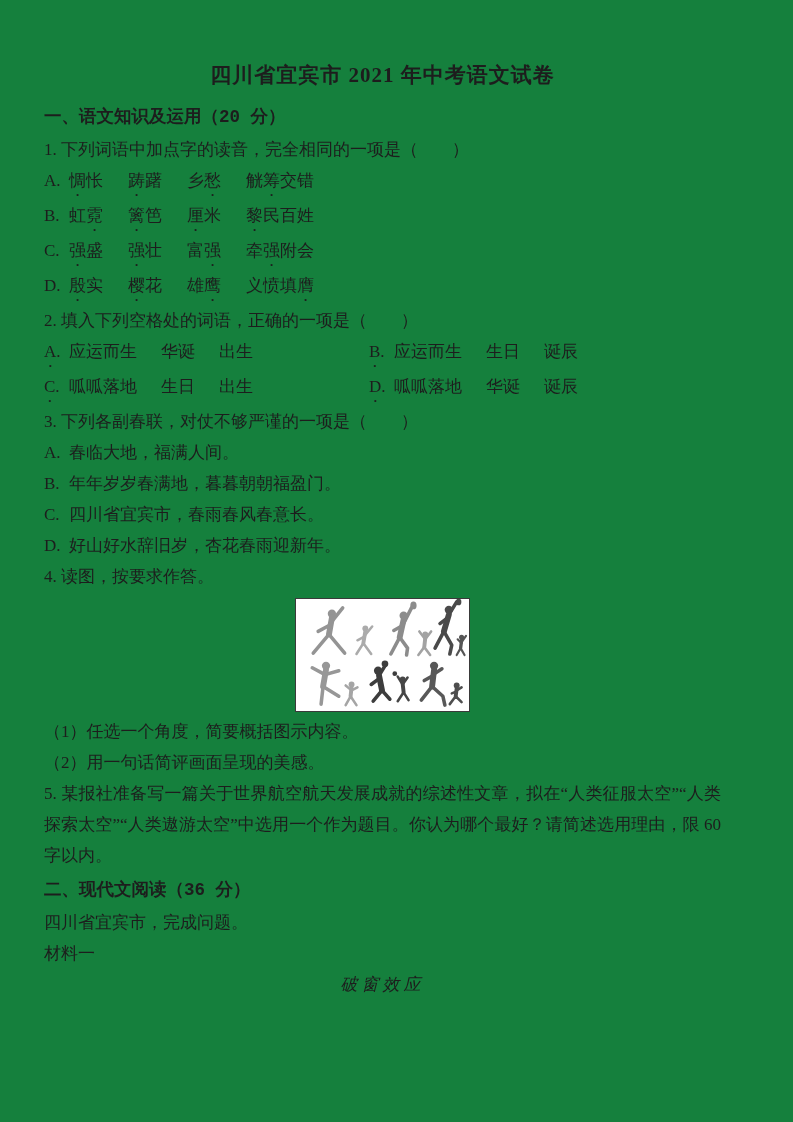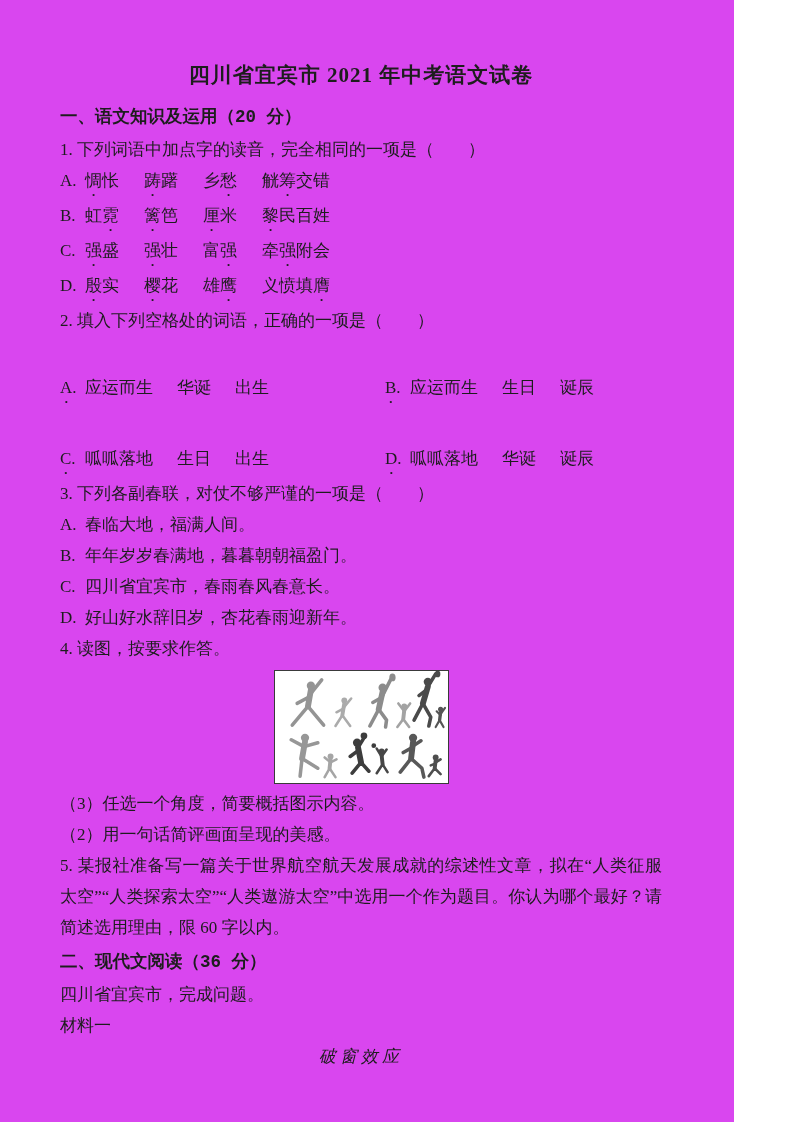--- a/index.html
+++ b/index.html
@@ -4,37 +4,37 @@
 <style>
   * { box-sizing: border-box; }
   html, body { margin: 0; padding: 0; }
   body {
     width: 793px; height: 1122px;
     background: #ffffff;
     color: #1d1d1d;
     font-family: "Liberation Serif", "DejaVu Serif", serif;
     overflow: hidden;
   }
-  .page { width: 734px; height: 1122px; padding: 58px 72px 0 60px; background: #d946ef; }
+  .page { width: 793px; height: 1122px; padding: 58px 72px 0 44px; background: #15803d; }
   h1.title {
     font-size: 21px; line-height: 34px; font-weight: 700;
     text-align: center; margin: 0 0 10px 0; letter-spacing: 1px;
   }
   h2.sec {
     font-size: 17.5px; line-height: 30px; font-weight: 700;
     font-family: Liberation Mono, monospace;
     margin: 4px 0 2px 0;
   }
   .line { font-size: 17px; line-height: 31px; margin: 0; }
   .passage { text-indent: 2em; text-align: justify; }
   .just { text-align: justify; }
   .olabel { display: inline-block; min-width: 25px; }
   .term  { display: inline-block; margin-right: 25px; font-family: Liberation Serif, serif; }
   .term2 { display: inline-block; margin-right: 24px; }
-  .optrow { display: flex; margin-top: 36px; }
+  .optrow { display: flex; }
   .col1 { flex: 0 0 325px; width: 325px; }
   .emdot {
     -webkit-text-emphasis: filled dot; -webkit-text-emphasis-position: under right;
     text-emphasis: filled dot; text-emphasis-position: under right;
   }
   .figwrap { text-align: center; margin: 6px 0 4px 0; }
   svg.fig { border: 1.3px solid #3a3a3a; background: #fff; display: inline-block; vertical-align: top; }
   .kai { text-align: center; font-style: italic; letter-spacing: 4px; }
 </style>
 </head>
@@ -143,21 +143,21 @@
         <path d="M139 77 L148 71 M139 78 L130 83 M138 89 L127 103 M138 89 L149 99 L151 108" stroke-width="3.6"></path>
       </g>
       <g stroke="#4e4e4e">
         <circle cx="163" cy="88" r="3" fill="#4e4e4e" stroke="none"></circle>
         <path d="M163 91 L162 99" stroke-width="4"></path>
         <path d="M163 93 L168 90 M163 94 L158 96 M162 99 L156 107 M162 99 L168 105" stroke-width="2.6"></path>
       </g>
     </svg>
   </div>
 
-  <p class="line">（3）任选一个角度，简要概括图示内容。</p>
+  <p class="line">（1）任选一个角度，简要概括图示内容。</p>
   <p class="line">（2）用一句话简评画面呈现的美感。</p>
 
   <p class="line just">5. 某报社准备写一篇关于世界航空航天发展成就的综述性文章，拟在“人类征服太空”“人类探索太空”“人类遨游太空”中选用一个作为题目。你认为哪个最好？请简述选用理由，限 60 字以内。</p>
 
   <h2 class="sec">二、现代文阅读（36 分）</h2>
   <p class="line">四川省宜宾市，完成问题。</p>
   <p class="line">材料一</p>
   <p class="line kai">破窗效应</p>
 
 </div>

